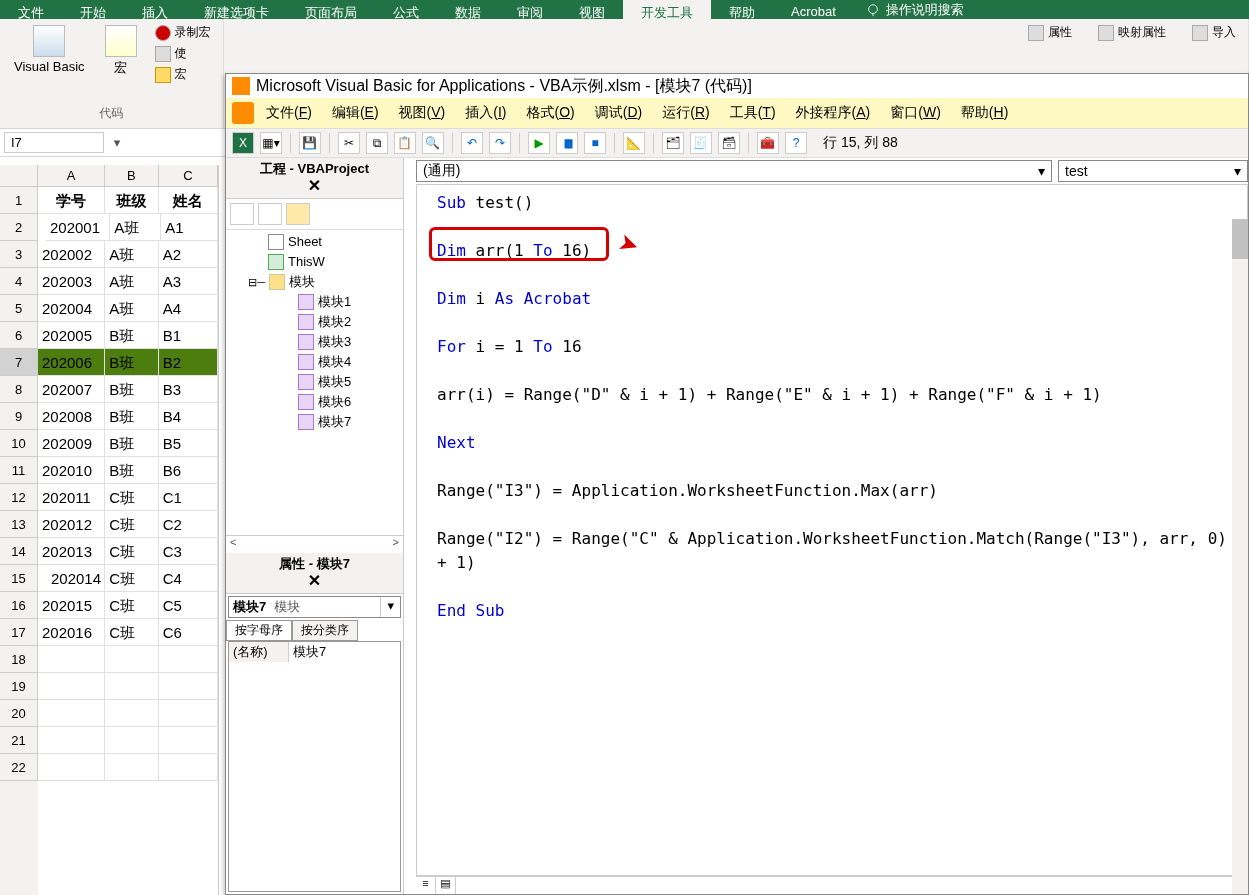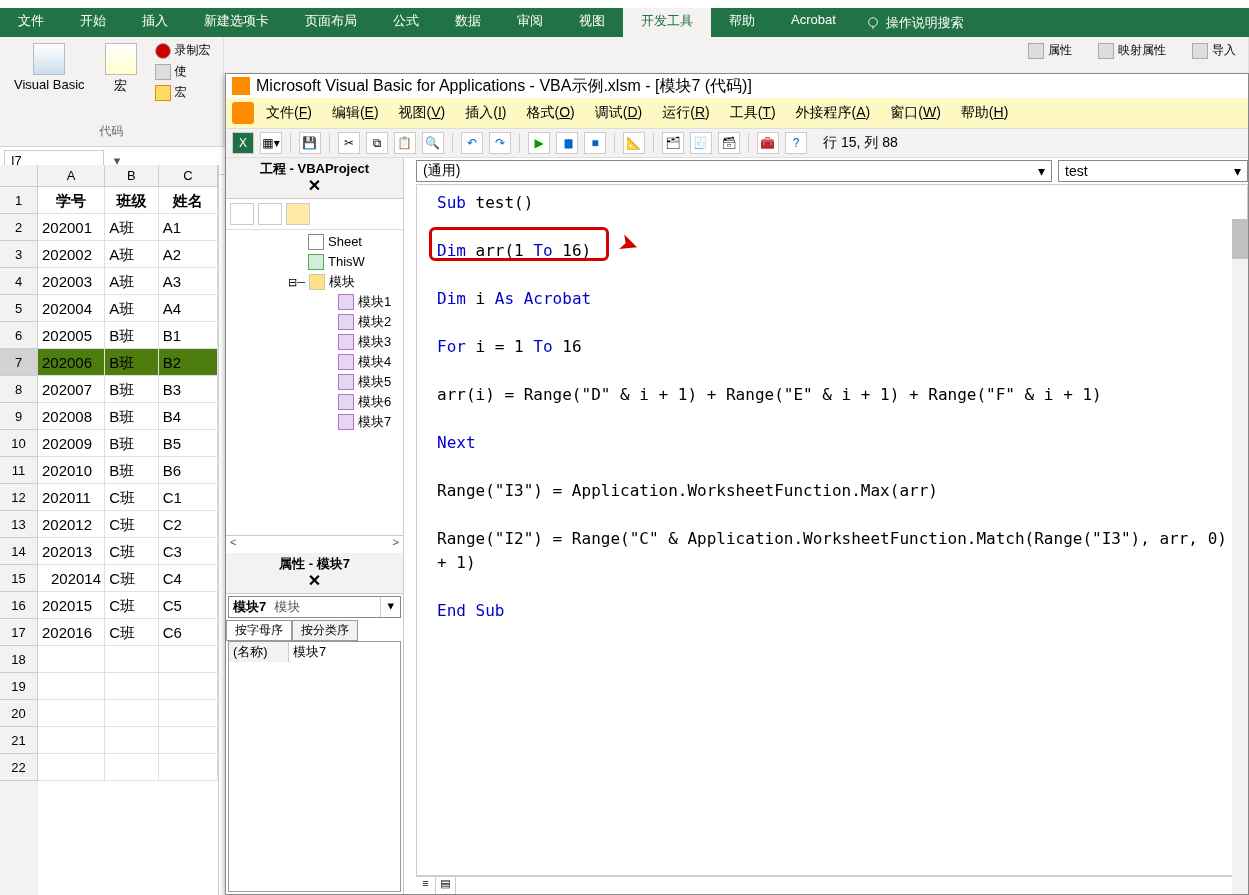--- a/index.html
+++ b/index.html
@@ -1,19 +1,19 @@
 <!DOCTYPE html>
 <html><head>
 <meta charset="utf-8">
 <style>
   * { box-sizing: border-box; margin: 0; padding: 0; }
   body { font-family: "Microsoft YaHei", Arial, sans-serif; font-size: 13px; background: #fff; width: 1249px; height: 895px; overflow: hidden; position: relative; }
 
   
-  .ribbon-tabs { display: flex; background: #217346; height: 29px; color: #fff; margin-top: 8px; }
+  .ribbon-tabs { display: flex; background: #217346; height: 19px; color: #fff; }
   .ribbon-tab { padding: 4px 18px; cursor: pointer; font-size: 13px; }
   .ribbon-tab.active { background: #f3f2f1; color: #217346; }
   .ribbon-tell { display:flex; align-items:center; gap:6px; padding: 4px 12px; }
   .bulb { width:14px; height:14px; display:inline-block; }
 
   .ribbon-body { display: flex; background: #f3f2f1; height: 110px; border-bottom: 1px solid #d6d6d6; }
   .ribbon-group { display: flex; flex-direction: column; align-items: center; justify-content: space-between; padding: 4px 8px; border-right: 1px solid #e1dfde; }
   .ribbon-btn-large { display: flex; flex-direction: column; align-items: center; gap: 2px; padding: 2px 6px; cursor: pointer; }
   .ribbon-icon-large { width: 32px; height: 32px; background: #e8e8e8; border: 1px solid #bbb; }
   .ribbon-group-label { font-size: 12px; color: #666; padding: 2px 0; }
@@ -55,21 +55,21 @@
   .t-green { color:#090; }
   .t-pause { color:#06c; letter-spacing:-3px;}
 
   .vbe-body { flex:1; display:flex; overflow:hidden; }
   .vbe-left { width: 178px; display:flex; flex-direction:column; border-right:1px solid #ccc; }
   .panel-title { display:flex; justify-content:space-between; align-items:center; background:#f3f2f1; padding:2px 4px; border-bottom:1px solid #ccc; font-size:13px; font-weight:bold;flex-direction:column;}
   .close-x { width:18px;height:18px;text-align:center;cursor:pointer;font-weight:bold; font-size:16px; line-height:16px;}
   .panel-tb { display:flex; gap:4px; padding:4px; border-bottom:1px solid #ddd;}
   .view-btn { width:24px; height:22px; border:1px solid #ccc; background:#fff; cursor:pointer;}
   .view-btn.folder { background:#ffe9a8;}
-  .tree { flex:1; overflow:auto; font-size:13px; line-height:20px; padding: 2px 2px; margin-left: 40px;}
+  .tree { flex:1; overflow:auto; font-size:13px; line-height:20px; padding: 2px 2px;}
   .tree-row { display:flex; align-items:center; gap:4px; white-space:nowrap;}
   .tree-indent1 { padding-left: 40px; } .tree-indent2 { padding-left: 70px; }
   .ticon { width:16px;height:16px;display:inline-block;}
   .ticon-sheet { background:#fff;border:1px solid #888;}
   .ticon-this { background:#d4edda;border:1px solid #5a5;}
   .ticon-folder { background:#ffe08a;border:1px solid #cc9;}
   .ticon-mod { background:#e8d4f5;border:1px solid #a7c;}
   .hscroll { height:18px; border-top:1px solid #ccc; display:flex; justify-content:space-between; font-size:11px; color:#555;}
   .hscroll span { padding:0 4px; cursor:pointer;}
   .props { flex:1; display:flex; flex-direction:column; }
@@ -210,21 +210,21 @@
       <div class="row-head">21</div>
       <div class="row-head">22</div>
     </div>
   <div class="sheet-cells" id="cells">
       <div class="cell-row">
         <div class="cell col-A hdr" style="width: 68px;">学号</div>
         <div class="cell col-B hdr" style="width: 54px;">班级</div>
         <div class="cell col-C hdr" style="width: 60px;">姓名</div>
       </div>
       <div class="cell-row">
-        <div class="cell col-A" style="width: 68px;">202001</div>
+        <div class="cell col-A" style="width: 68px; margin-left: 8px;">202001</div>
         <div class="cell col-B" style="width: 54px;">A班</div>
         <div class="cell col-C" style="width: 60px;">A1</div>
       </div>
       <div class="cell-row">
         <div class="cell col-A" style="width: 68px;">202002</div>
         <div class="cell col-B" style="width: 54px;">A班</div>
         <div class="cell col-C" style="width: 60px;">A2</div>
       </div>
       <div class="cell-row">
         <div class="cell col-A" style="width: 68px;">202003</div>

